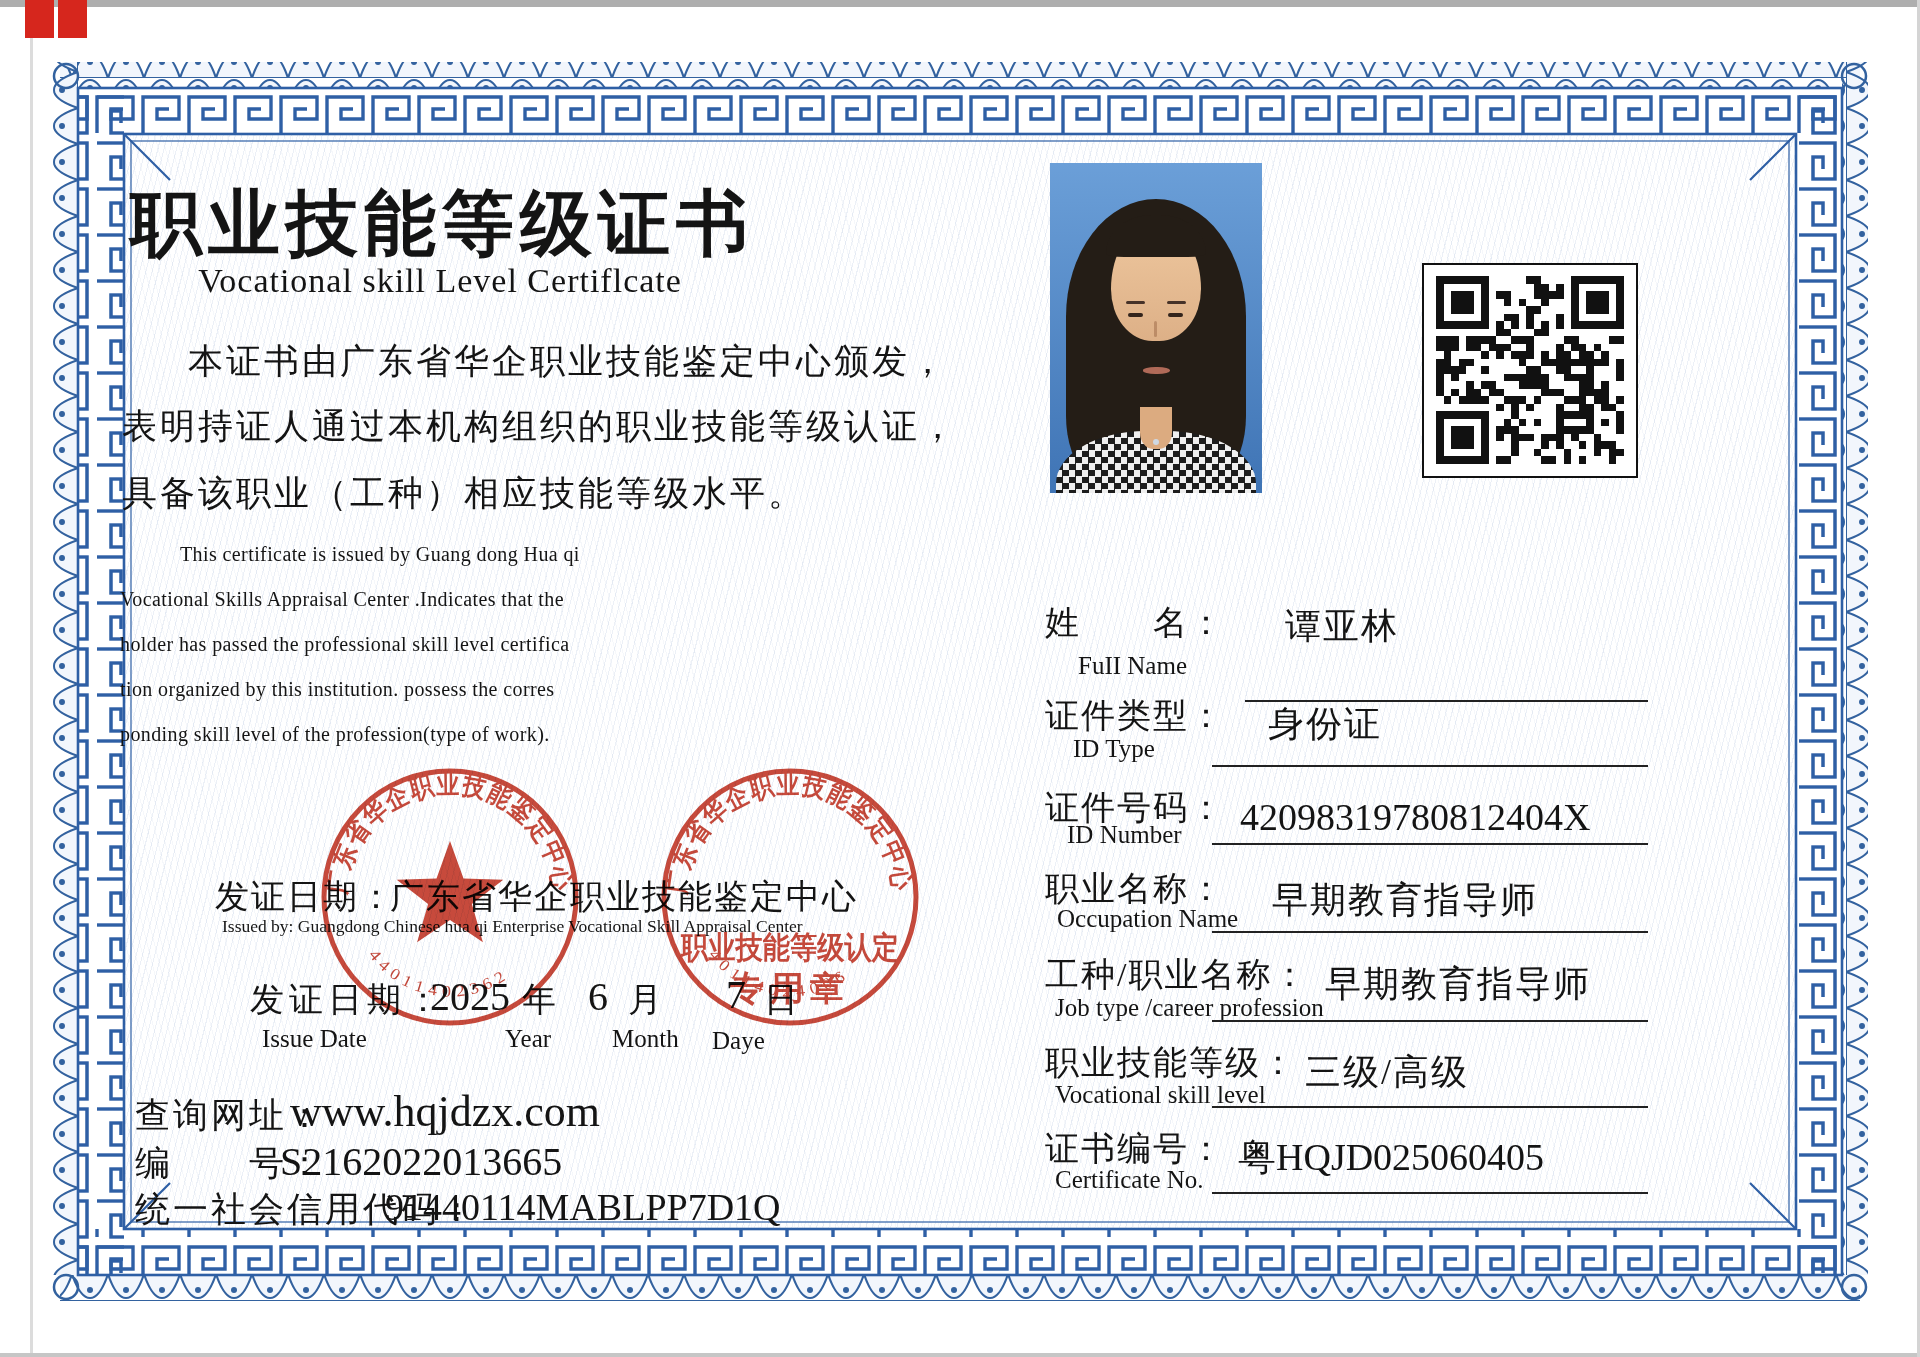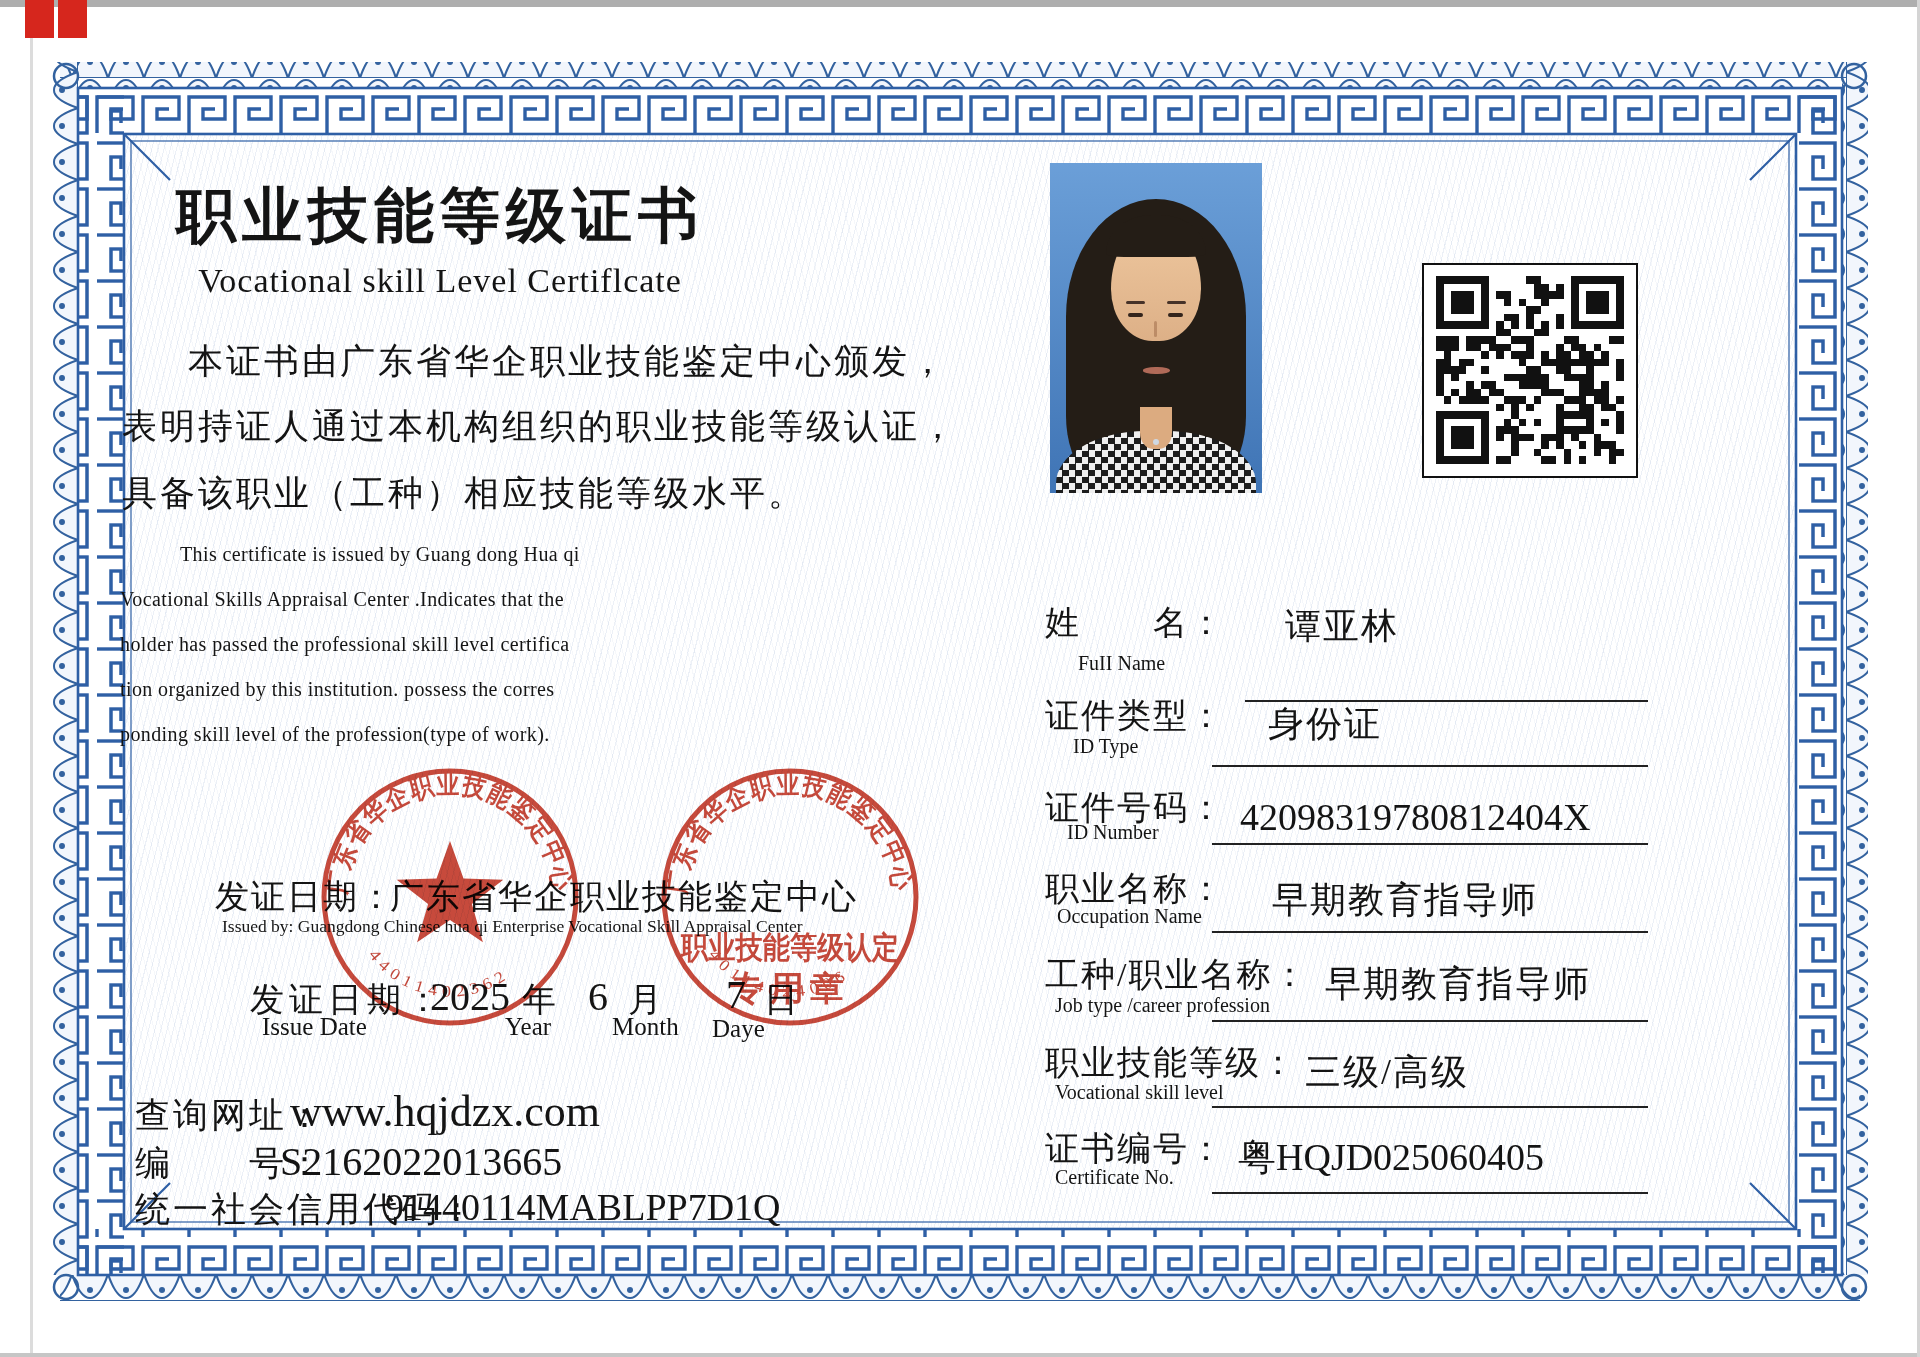--- a/index.html
+++ b/index.html
@@ -17,33 +17,33 @@
   .scan-right{position:absolute;right:0;top:0;width:3px;height:1357px;background:#d4d4d4;}
   .red-tab{position:absolute;top:0;width:29px;height:38px;background:#d6261d;}
   
   .texture{
     position:absolute;left:124px;top:134px;width:1672px;height:1095px;
     background:
       repeating-linear-gradient(104deg, rgba(70,110,175,0.10) 0 1px, rgba(255,255,255,0) 1px 6px),
       repeating-linear-gradient(76deg, rgba(70,110,175,0.05) 0 1px, rgba(255,255,255,0) 1px 7px);
   }
   .cn{font-family:"Liberation Serif","DejaVu Serif",serif;}
-  .title{font-size:60px;font-weight:600;letter-spacing:6px;text-align:center;width:620px;}
+  .title{font-size:72px;font-weight:600;letter-spacing:6px;text-align:center;width:620px;}
   .subtitle{font-size:34px;text-align:center;width:620px;letter-spacing:1px;}
   .cnpara{font-size:35px;letter-spacing:3px;}
   .enpara{font-size:20px;letter-spacing:.4px;}
   .lbl-cn{font-size:34px;letter-spacing:2px;}
-  .lbl-en{font-size:20px;}
+  .lbl-en{font-size:25px;}
   .val-cn{font-size:36px;letter-spacing:2px;}
   .val-lat{font-size:38px;}
   .ul{position:absolute;left:1212px;width:436px;height:0;border-bottom:2px solid #222;}
   .small-en{font-size:17.5px;}
   .date-num{font-size:40px;}
   .date-unit{font-size:34px;}
-  .date-lbl{font-size:25px;}
+  .date-lbl{font-size:25px;margin-top:12px;}
   .foot-lbl{font-size:35px;letter-spacing:3px;}
   .foot-val{font-size:40px;}
   
   .photo{position:absolute;left:1050px;top:163px;width:212px;height:330px;overflow:hidden;
          background:linear-gradient(#6b9fd8,#3f74b5);}
   .photo .hair{position:absolute;left:16px;top:36px;width:180px;height:310px;background:#241d16;
          border-radius:50% 50% 42% 42% / 38% 38% 30% 30%;}
   .photo .shoulders{position:absolute;left:6px;top:268px;width:200px;height:70px;
          background:repeating-conic-gradient(#1d1d1d 0% 25%, #efefef 25% 50%) 0 0 / 13px 13px;
          border-radius:45% 45% 0 0 / 75% 75% 0 0;}

